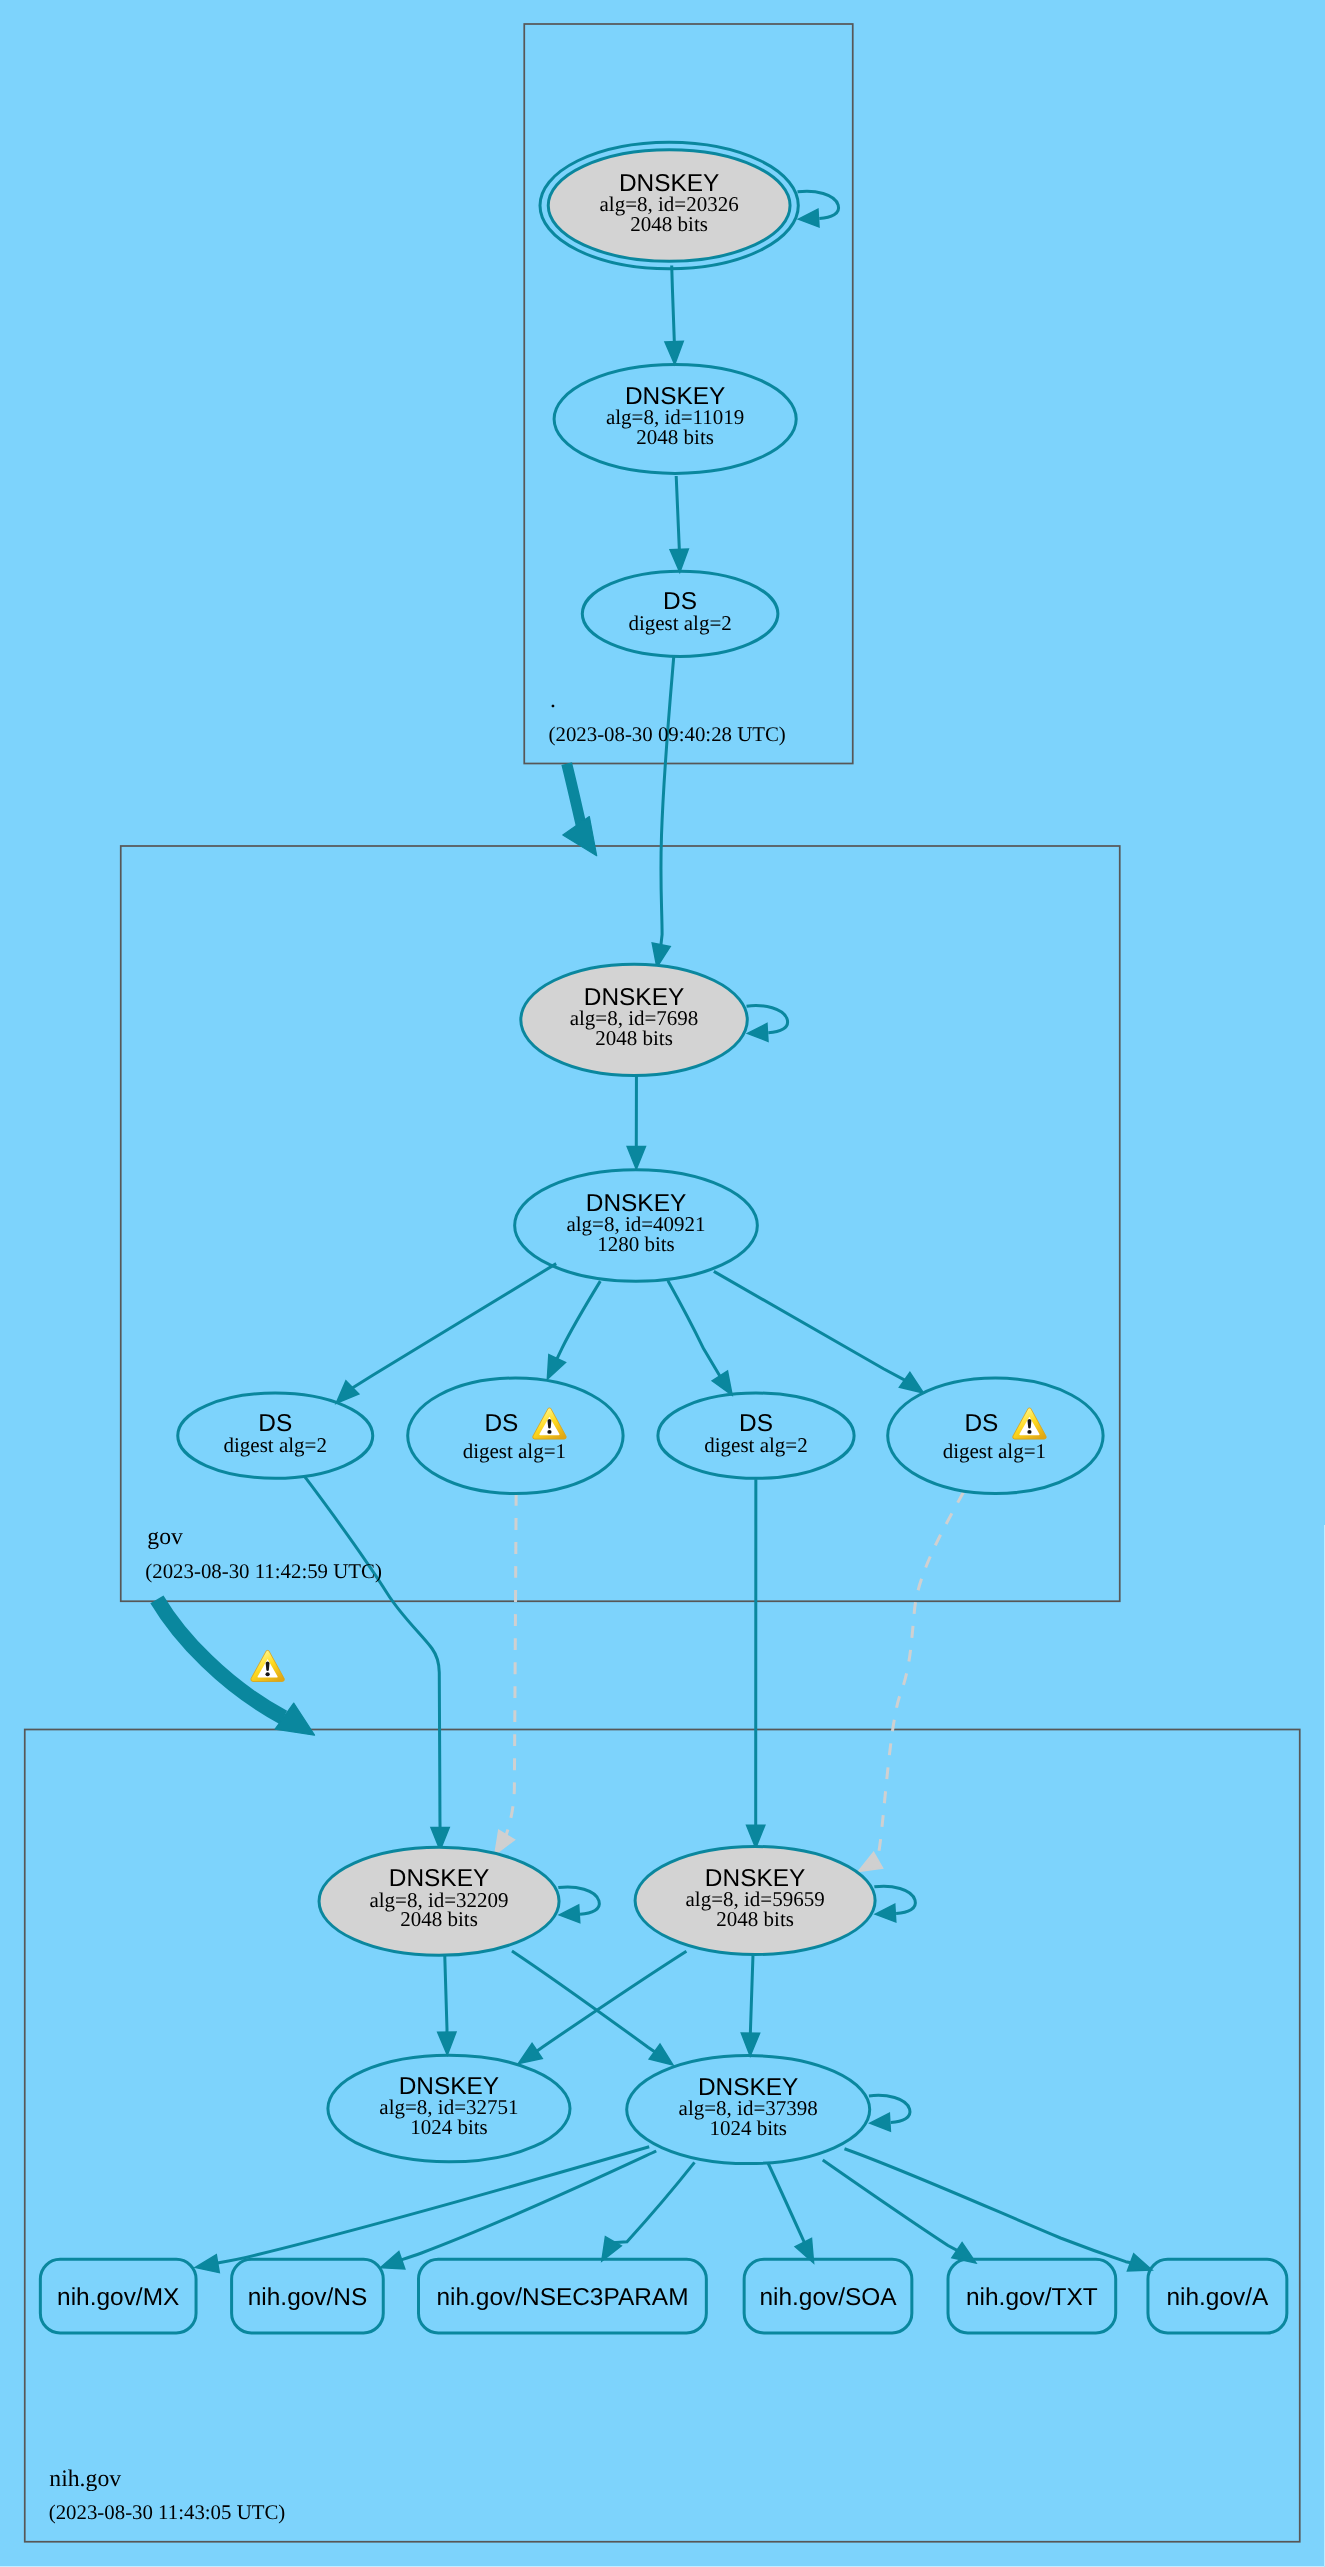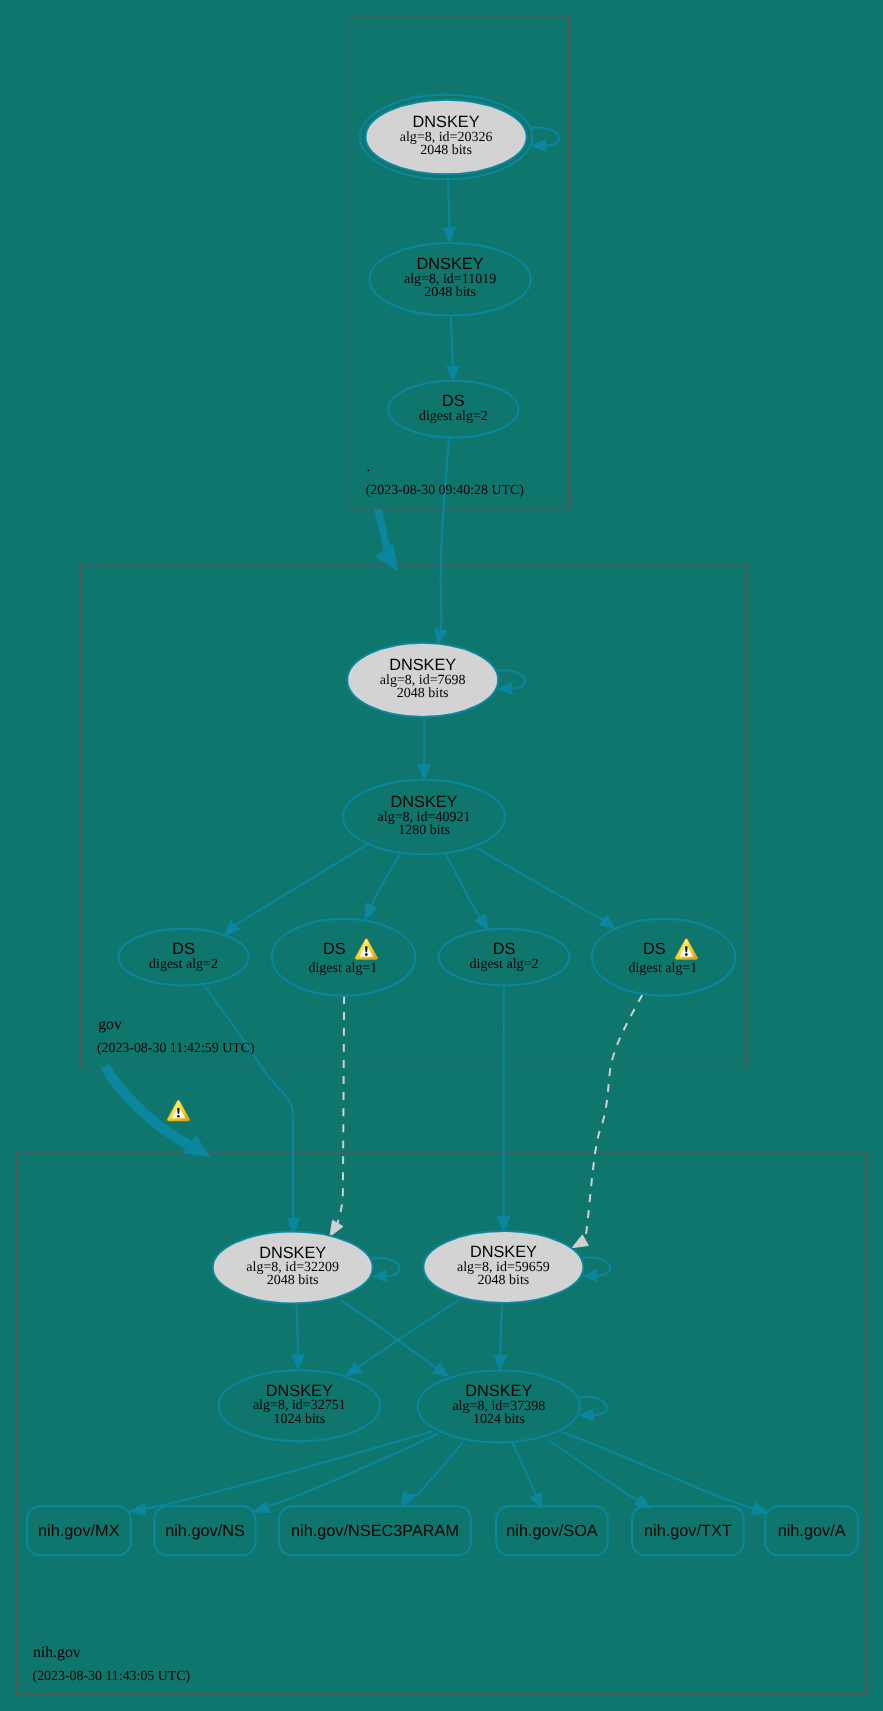--- a/index.html
+++ b/index.html
@@ -1,17 +1,17 @@
 <!DOCTYPE html>
 <html><head>
 <meta charset="utf-8">
 <title>DNSSEC authentication graph for nih.gov</title>
 <style>
   html,body{margin:0;padding:0;background:#ffffff;}
-  #graph-root{position:relative;width:883px;height:1711px;background:#0f766e;overflow:hidden;}
+  #graph-root{position:relative;width:883px;height:1711px;background:#7dd3fc;overflow:hidden;}
   svg{display:block;}
   text{text-rendering:geometricPrecision;fill:#000000;}
   .t-sans{font-family:"Liberation Sans",sans-serif;font-size:16.3px;}
   .t-serif{font-family:"Liberation Serif",serif;font-size:14px;}
   .t-zone{font-family:"Liberation Serif",serif;font-size:15.8px;}
   .t-ts{font-family:"Liberation Serif",serif;font-size:13.9px;}
   .t-rr{font-family:"Liberation Sans",sans-serif;font-size:16.3px;}
 </style>
 </head>
 <body>

